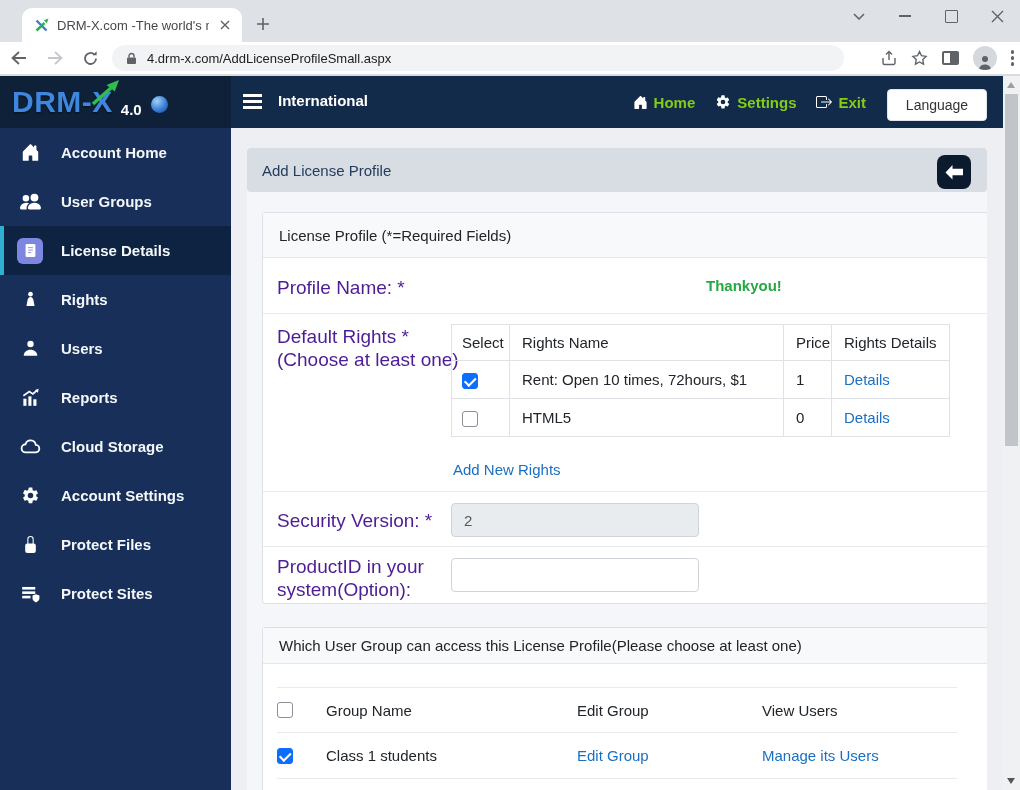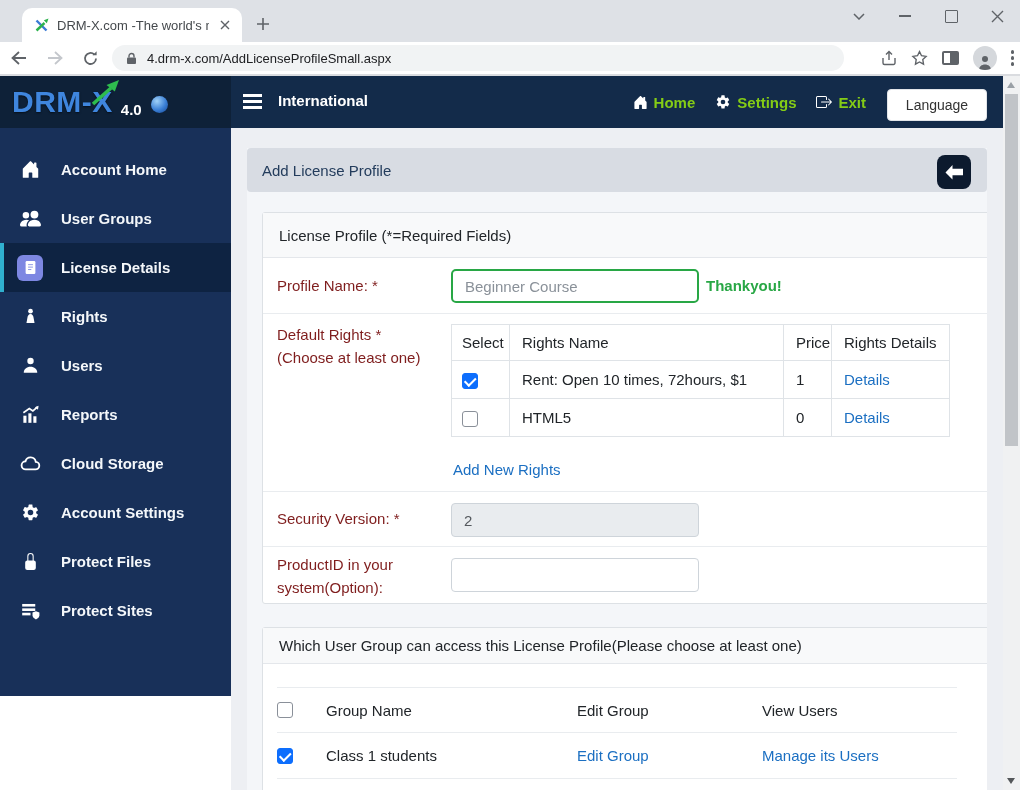--- a/index.html
+++ b/index.html
@@ -42,21 +42,21 @@
     background:radial-gradient(circle at 35% 30%,#9fd1f7,#3a7fd5 55%,#15448f);}
   .hamburger{position:absolute;left:243px;top:18px;width:19px;height:15px;display:flex;flex-direction:column;justify-content:space-between;}
   .hamburger i{height:2.6px;background:#fff;}
   .topmenu-label{position:absolute;left:278px;top:16px;color:#fff;font-size:15px;font-weight:600;}
   .hnav{position:absolute;right:154px;top:0;height:52px;display:flex;align-items:center;gap:20px;}
   .hnav-item{display:flex;align-items:center;gap:6px;color:#84cc16;font-size:15px;font-weight:600;}
   .langbtn{position:absolute;right:33px;top:13px;width:98px;height:30px;background:#fff;border:1px solid #e2e5e9;
     border-radius:4px;display:flex;align-items:center;justify-content:center;font-size:14px;color:#333;}
 
   
-  .sidebar{position:absolute;left:0;top:128px;width:231px;height:568px;background:#183059;padding-top:17px;box-sizing:border-box;}
+  .sidebar{position:absolute;left:0;top:128px;width:231px;height:662px;background:#183059;padding-top:0;box-sizing:border-box;}
   .side-item{height:49px;display:flex;align-items:center;padding-left:17px;color:#f4f7fa;font-size:15px;font-weight:600;}
   .side-icon{width:26px;height:26px;margin-right:18px;display:flex;align-items:center;justify-content:center;flex:none;}
   .side-item.active{background:#0e2342;border-left:4px solid #30b0cf;padding-left:13px;}
   .lic-box{width:26px;height:26px;background:#7d87e2;border-radius:6px;display:flex;align-items:center;justify-content:center;}
 
   
   .main{position:absolute;left:231px;top:128px;width:772px;height:662px;background:#edeff3;}
   .wrapper{position:absolute;left:16px;top:20px;width:740px;height:642px;background:#f4f6f9;overflow:hidden;}
   .titlebar{position:absolute;left:0;top:0;width:740px;height:44px;background:#d8dce3;border-radius:4px;
     display:flex;align-items:center;padding-left:15px;box-sizing:border-box;font-size:15px;color:#233c5c;}
@@ -65,21 +65,21 @@
 
   .card{position:absolute;left:15px;width:840px;background:#fff;border:1px solid #dde1e5;border-radius:3px;box-sizing:border-box;}
   .card1{top:64px;height:392px;}
   .card2{top:479px;height:220px;}
   .card-header{height:45px;background:#f8f9fa;border-bottom:1px solid #e4e7eb;display:flex;align-items:center;
     padding-left:16px;font-size:15px;color:#212529;box-sizing:border-box;}
   .card2 .card-header{height:36px;}
   .frow{position:relative;border-bottom:1px solid #e9ecef;}
   .frow.last{border-bottom:none;}
   .row1{height:55px;} .row2{height:177px;} .row3{height:54px;} .row4{height:60px;}
-  .flabel{position:absolute;left:14px;font-size:15px;color:#7f1d1d;}
+  .flabel{position:absolute;left:14px;font-size:19px;color:#4c1d95;}
   .finput{position:absolute;left:188px;top:11px;width:248px;height:34px;border:1px solid #ced4da;border-radius:4px;
     font-size:15px;padding:0 12px;color:#6c757d;box-sizing:border-box;font-family:"Liberation Sans",sans-serif;background:#fff;outline:none;}
   .finput.green{border:2px solid #28a745;border-radius:5px;color:#8a9199;}
   .finput.disabled{background:#e9ecef;color:#55595e;}
   .thankyou{position:absolute;left:443px;top:19px;font-size:15px;font-weight:bold;color:#28a745;}
 
   .rtable{position:absolute;left:188px;top:10px;border-collapse:collapse;font-size:15px;color:#212529;}
   .rtable th,.rtable td{border:1px solid #dfe3e7;font-weight:normal;text-align:left;padding:0 0 0 12px;box-sizing:border-box;}
   .rtable th{height:36px;} .rtable td{height:38px;}
   .c-sel{width:58px;padding-left:10px!important;} .c-name{width:274px;} .c-price{width:48px;} .c-det{width:118px;}
@@ -351,21 +351,20 @@
             <path d="M8.5 1L1.5 8.5l7 7v-4.3H19v-6.4H8.5z" fill="#fff"></path>
           </svg>
         </span>
       </div>
 
       <div class="card card1">
         <div class="card-header">License Profile (*=Required Fields)</div>
 
         <div class="frow row1">
           <span class="flabel" style="top:19px;">Profile Name: *</span>
-          <input class="finput green" type="text" value="Beginner Course" style="">
           <span class="thankyou">Thankyou!</span>
         </div>
 
         <div class="frow row2">
           <span class="flabel" style="top:12px;">Default Rights *</span>
           <span class="flabel" style="top:35px;">(Choose at least one)</span>
           <table class="rtable">
             <tbody>
                 <tr>
               <th class="c-sel">Select</th>

